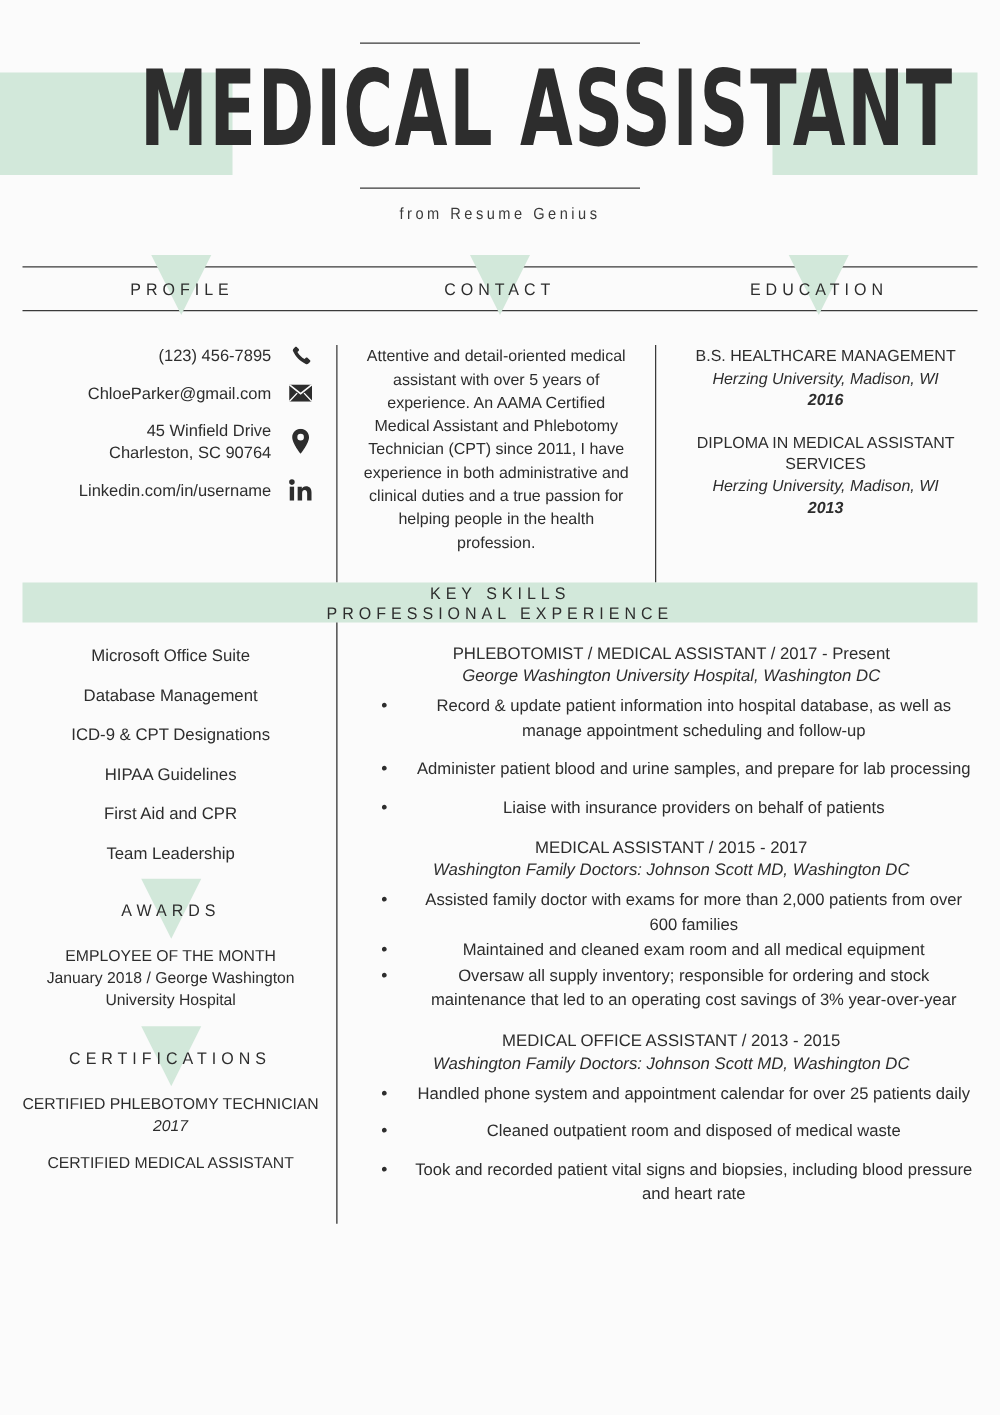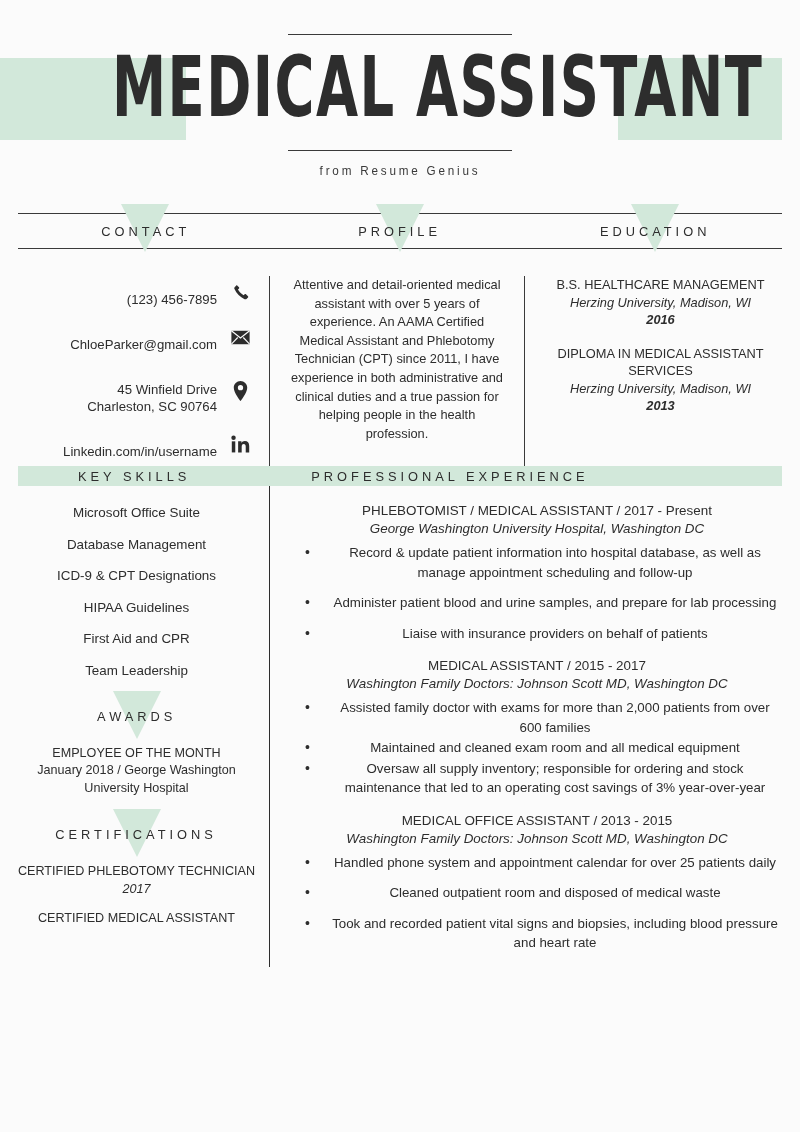--- a/index.html
+++ b/index.html
@@ -55,33 +55,33 @@
     transform:scaleX(0.95);
   }
 
   
   .top-body{position:relative;display:flex;padding:22px 18px 0 18px;box-sizing:border-box;height:212px;}
   .col-contact{width:251px;box-sizing:border-box;padding-right:14px;}
   .col-profile{width:256px;box-sizing:border-box;padding:0 18px;border-left:1.3px solid #3a3a3a;border-right:1.3px solid #3a3a3a;}
   .col-education{width:257px;box-sizing:border-box;padding-left:14px;}
 
   .contact-line{display:flex;align-items:center;justify-content:flex-end;margin-bottom:13px;}
-  .contact-text{font-size:13.2px;line-height:17px;text-align:right;color:#2d2d2d;margin-top:15px;}
+  .contact-text{font-size:13.2px;line-height:17px;text-align:right;color:#2d2d2d;}
   .contact-icon{width:30px;display:flex;justify-content:center;align-items:center;flex:none;margin-left:8px;}
   .contact-icon svg{display:block;}
 
   .profile-text{font-size:12.8px;line-height:18.6px;text-align:center;color:#2d2d2d;}
 
   .edu-block{text-align:center;margin-bottom:16px;}
   .edu-degree{font-size:12.8px;line-height:17.5px;color:#2d2d2d;}
   .edu-school{font-size:12.8px;line-height:17.5px;font-style:italic;color:#2d2d2d;}
   .edu-year{font-size:12.8px;line-height:17.5px;font-style:italic;color:#2d2d2d;font-weight:bold;}
 
   
-  .banner{position:relative;margin:0 18px;height:20px;background:#d2e8da;display:flex;align-items:center;}
+  .banner{position:relative;margin:0 18px;height:32px;background:#d2e8da;display:flex;align-items:center;flex-direction:column;}
   .banner-cell{position:relative;display:flex;align-items:center;justify-content:center;height:100%;}
   .banner-cell.skills{width:233px;}
   .banner-cell.exp{width:398px;}
   .banner-label{font-size:13.5px;letter-spacing:4.2px;color:#2d2d2d;transform:scaleX(0.95);}
 
   
   .lower{position:relative;display:flex;padding:0 18px;box-sizing:border-box;}
   .col-left{width:251px;box-sizing:border-box;padding-right:14px;padding-top:18px;}
   .col-right{width:513px;box-sizing:border-box;padding-left:22px;padding-top:16px;border-left:1.5px solid #2d2d2d;text-align:center;}
 
@@ -122,25 +122,25 @@
     <div class="rule-mid"></div>
     <div class="subtitle">from Resume Genius</div>
   </div>
 
   <div class="tri-row">
     <div class="tri-rule top"></div>
     <div class="tri-rule bot"></div>
     <div class="tri-cols">
       <div class="tri-col">
         <div class="tri"></div>
+        <div class="tri-label">PROFILE</div>
+      </div>
+      <div class="tri-col">
+        <div class="tri"></div>
         <div class="tri-label">CONTACT</div>
-      </div>
-      <div class="tri-col">
-        <div class="tri"></div>
-        <div class="tri-label">PROFILE</div>
       </div>
       <div class="tri-col">
         <div class="tri"></div>
         <div class="tri-label">EDUCATION</div>
       </div>
     </div>
   </div>
 
   <div class="top-body">
 

